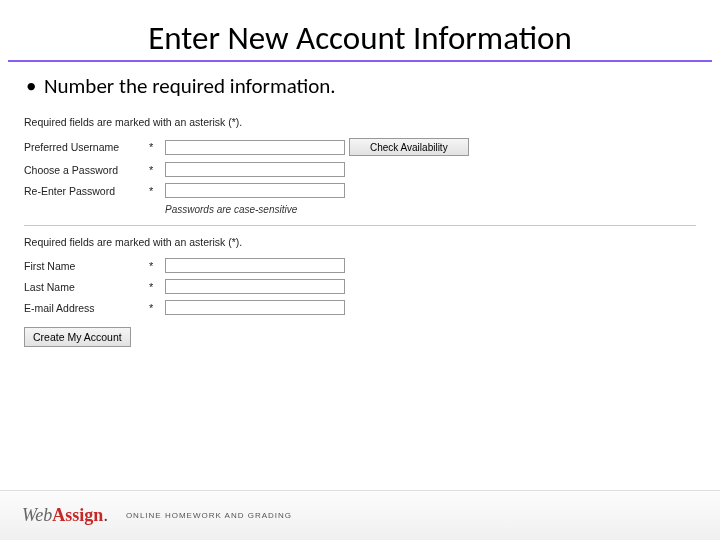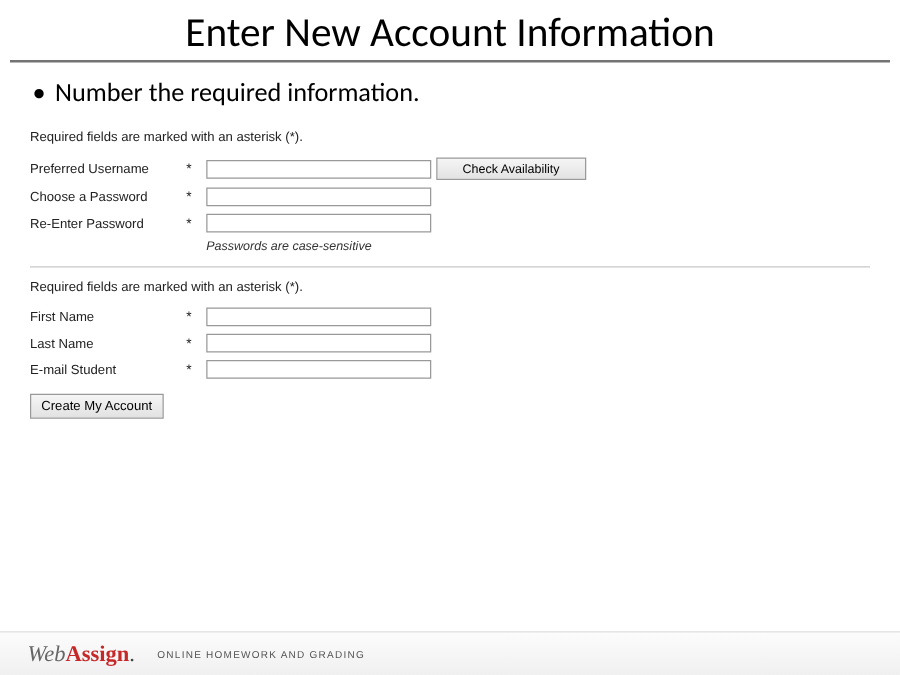--- a/index.html
+++ b/index.html
@@ -10,22 +10,22 @@
     background: #fff;
     font-family: Calibri, Arial, sans-serif;
     color: #000;
     position: relative;
     overflow: hidden;
   }
   .slide-title {
     text-align: center;
     font-size: 33px;
     padding: 6px 0 2px 0;
-    border-bottom: 2px solid #737373;
-    margin: 0 8px 10px 8px;
+    border-bottom: 2px solid #8b5cf6;
+    margin: 12px 8px 10px 8px;
     font-weight: 400;
   }
   .bullets {
     margin: 4px 26px 16px 26px;
     font-size: 21px;
     line-height: 1.35;
   }
   .bullets .row { margin-bottom: 2px; }
   .bullet { display: inline-block; width: 18px; }
   .bold { font-weight: 700; }
@@ -89,21 +89,21 @@
     font-size: 10.5px;
     background: linear-gradient(#f5f5f5,#e2e2e2);
     border: 1px solid #999;
     padding: 0 8px;
     cursor: pointer;
     margin-top: 6px;
   }
   .footer {
     position: absolute;
     left: 0; right: 0; bottom: 0;
-    height: 35px;
+    height: 50px;
     background: linear-gradient(#fcfcfc,#f0f0f0);
     border-top: 1px solid #ddd;
     display: flex;
     align-items: center;
     padding-left: 22px;
   }
   .brand {
     font-family: Georgia, 'Times New Roman', serif;
     font-size: 18px;
   }
@@ -164,21 +164,21 @@
     <input class="field-input input-mid" type="text" style="">
   </div>
 
   <div class="field-row">
     <div class="field-label">Last Name</div>
     <div class="req-col">*</div>
     <input class="field-input input-mid" type="text" style="">
   </div>
 
   <div class="field-row">
-    <div class="field-label">E-mail Student</div>
+    <div class="field-label">E-mail Address</div>
     <div class="req-col">*</div>
     <input class="field-input input-mid" type="text" style="">
   </div>
 
 
   <button class="create-btn">Create My Account</button>
 
 </div>
 
 <div class="footer">

